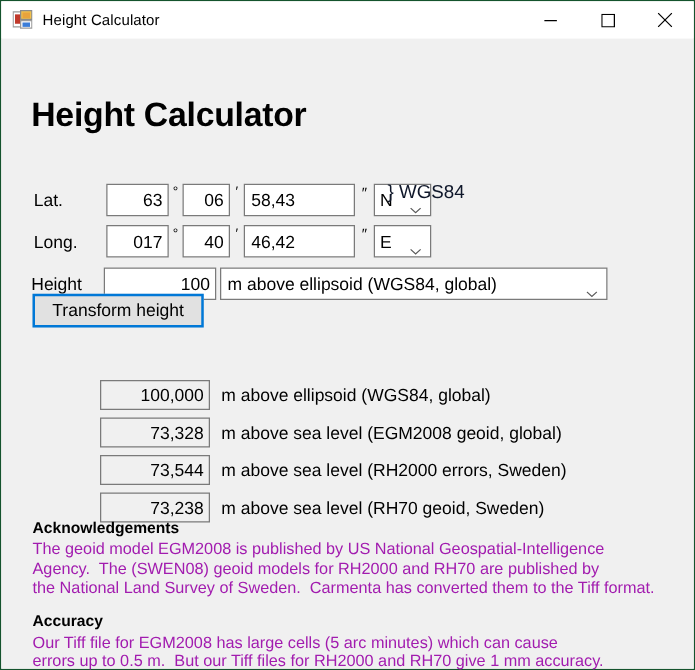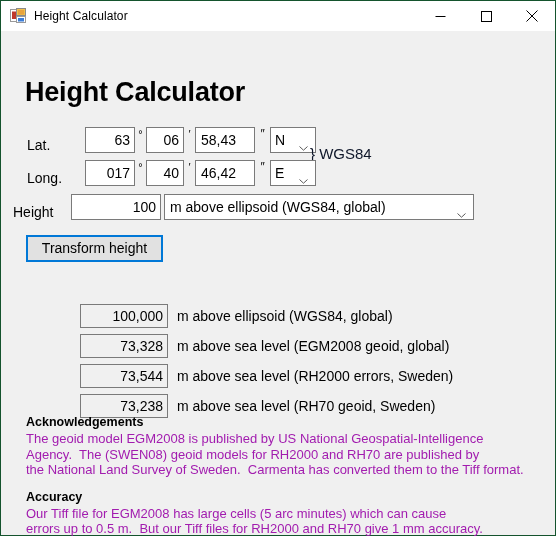--- a/index.html
+++ b/index.html
@@ -77,26 +77,27 @@
     font-size: 27px;
     font-weight: bold;
     color: #000000;
     letter-spacing: -0.2px;
     white-space: nowrap;
   }
   
   .row {
     position: absolute;
     display: flex;
-    align-items: flex-end;
+    align-items: center;
     height: 26px;
+    margin-top: 20px;
   }
   .row-lat  { left: 26px; top: 96px; }
   .row-long { left: 26px; top: 129px; }
-  .row-height { left: 12px; top: 163px; }
+  .row-height { left: 24px; top: 163px; }
 
   .row-label {
     font-size: 14px;
     color: #000000;
     width: 58px;
     flex: 0 0 auto;
     white-space: nowrap;
   }
   .tb {
     box-sizing: border-box;
@@ -106,21 +107,21 @@
     font-family: "Liberation Sans", sans-serif;
     font-size: 14px;
     color: #000000;
     padding: 0 4px 0 3px;
     margin: 0;
     outline: none;
     line-height: 24px;
   }
   .tb-deg { width: 50px; text-align: right; }
   .tb-min { width: 38px; text-align: right; }
-  .tb-sec { width: 60px; text-align: left; padding-left: 5px; }
+  .tb-sec { width: 89px; text-align: left; padding-left: 5px; }
   .tb-h   { width: 90px; text-align: right; padding-left: 14px; }
 
   .unit-sym {
     font-size: 11px;
     color: #000000;
     width: 11px;
     text-align: center;
     flex: 0 0 auto;
     align-self: flex-start;
     line-height: 12px;

